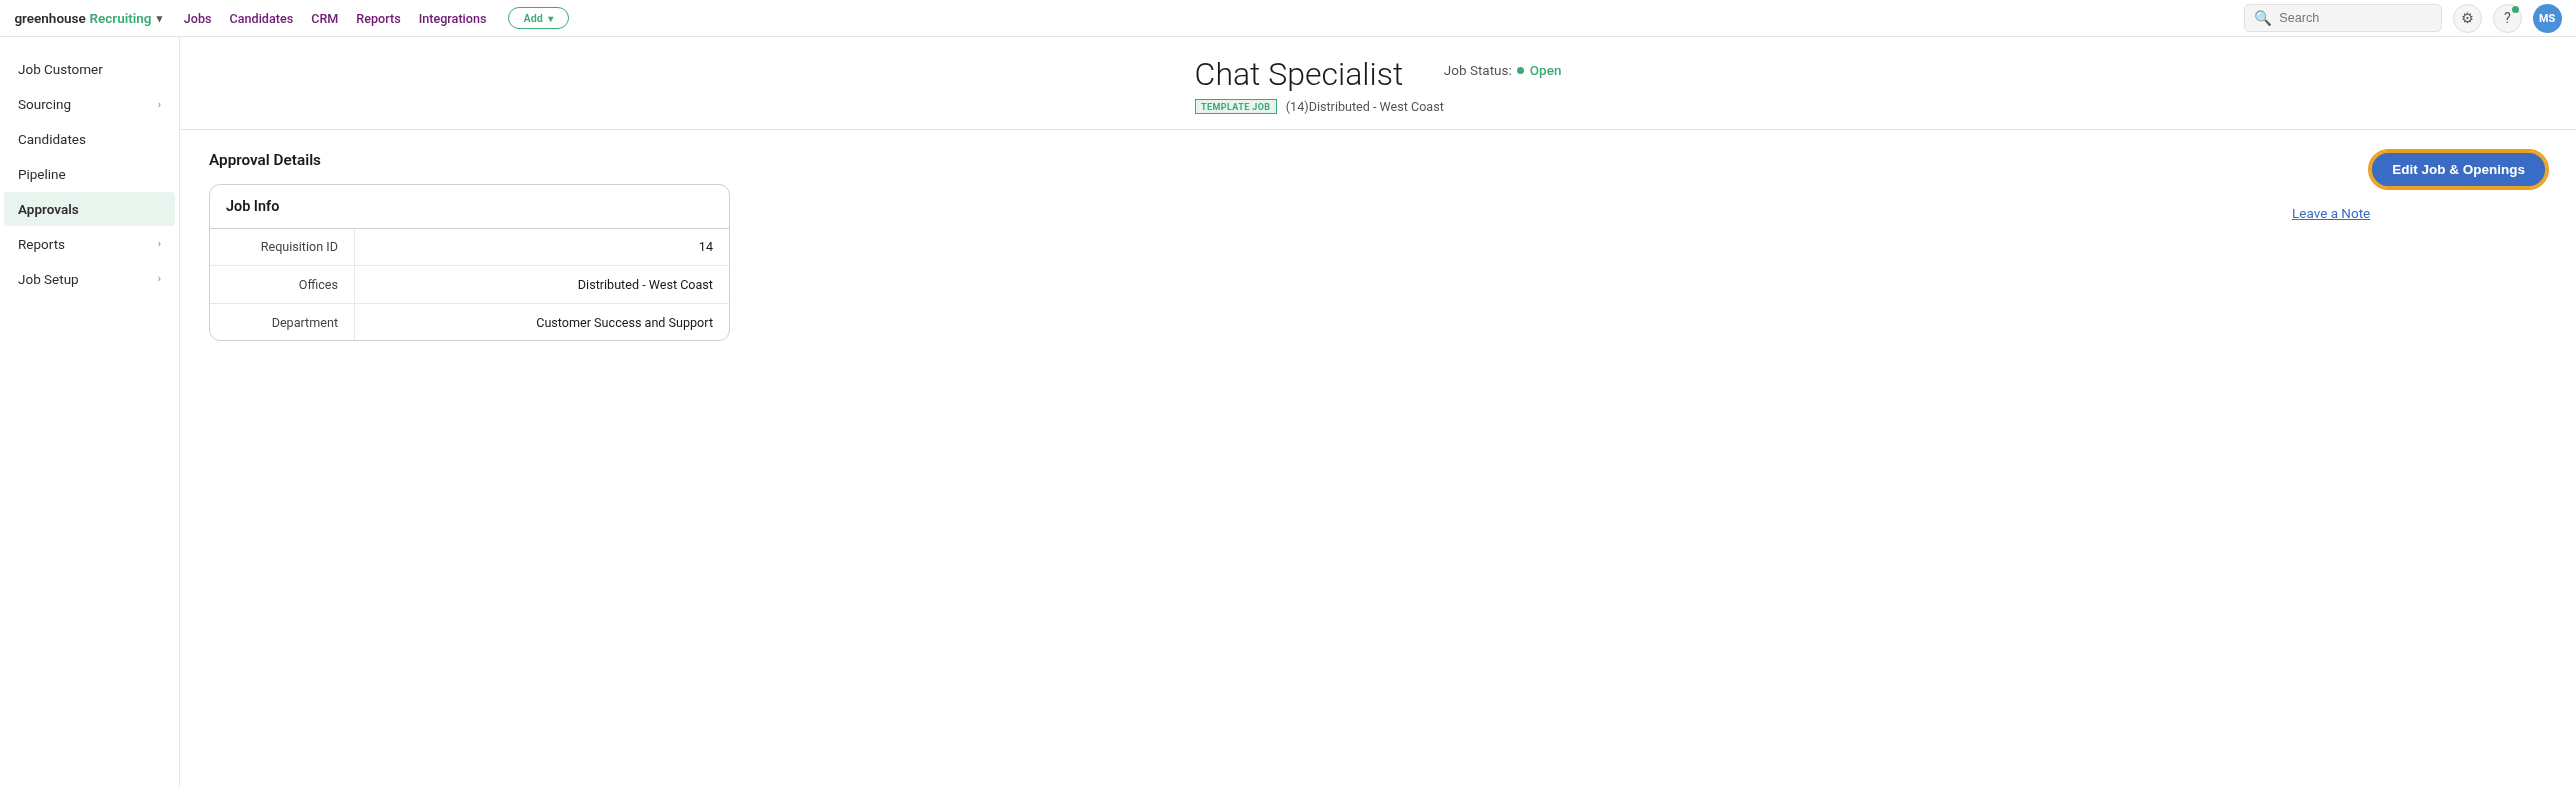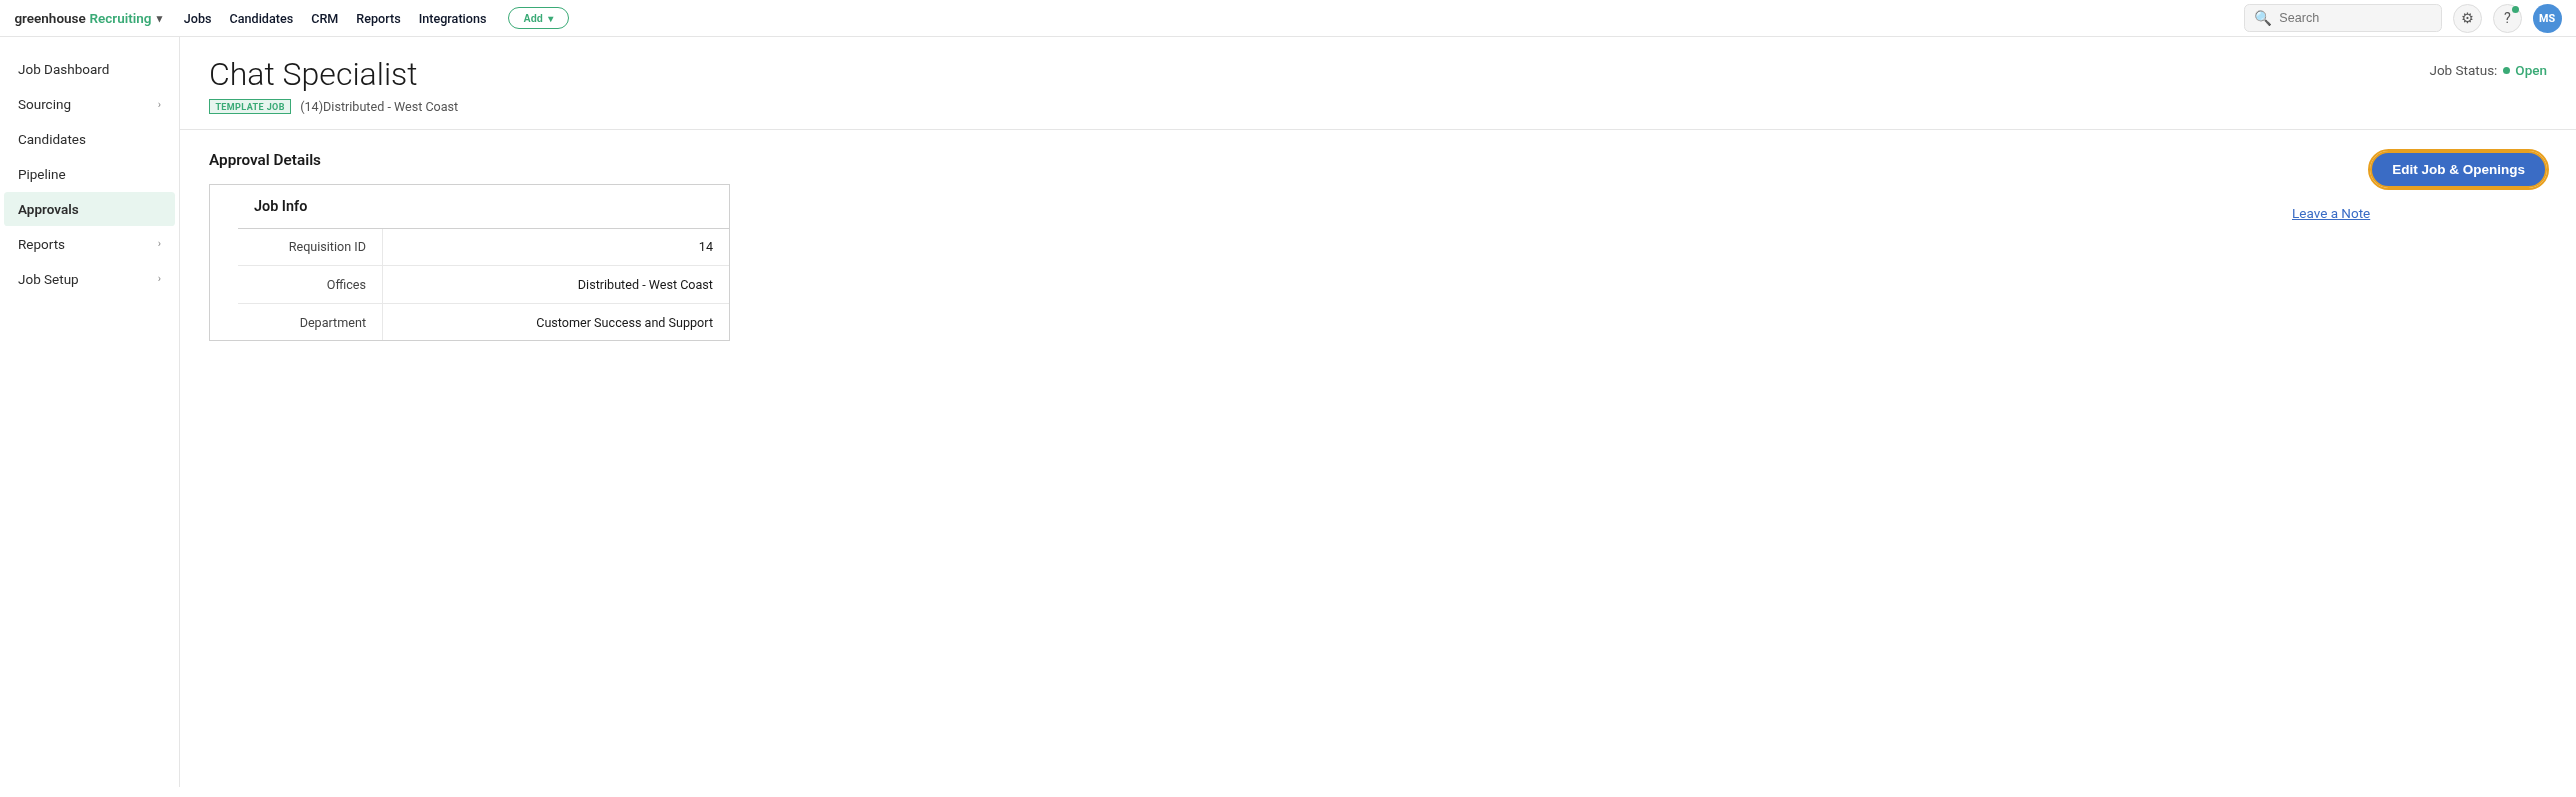--- a/index.html
+++ b/index.html
@@ -27,21 +27,21 @@
     .logo-recruiting { color: #3aaa76; }
     .logo-chevron { color: #555; font-size: 10.8px; margin-left: 1.8px; }
     .nav-links {
       display: flex;
       align-items: center;
       gap: 18px;
       list-style: none;
     }
     .nav-links a {
       text-decoration: none;
-      color: #0f172a;
+      color: #701a75;
       font-size: 12.6px;
       font-weight: 500;
       text-align: center;
     }
     .add-button {
       border: 1.8px solid #3aaa76;
       color: #3aaa76;
       background: transparent;
       border-radius: 18px;
       padding: 4.5px 14.4px;
@@ -144,21 +144,21 @@
       padding: 0;
       overflow-y: auto;
     }
 
     
     .job-header {
       padding: 18px 29px 14.4px;
       border-bottom: 0.9px solid #e5e5e5;
       display: flex;
       align-items: flex-start;
-      justify-content: space-between;
+      justify-content: center;
     }
     .job-title-area {}
     .job-title {
       font-size: 32px;
       font-weight: 300;
       color: #1a1a1a;
       line-height: 1.2;
     }
     .job-meta {
       display: flex;
@@ -213,24 +213,23 @@
       font-size: 13.5px;
       font-weight: 600;
       cursor: pointer;
       white-space: nowrap;
       outline: 2.7px solid #e8a020;
     }
 
     
     .job-info-card {
       border: 0.9px solid #d0d0d0;
-      border-radius: 0;
+      border-radius: 11px;
       width: 521px;
       overflow: hidden;
-      padding-left: 28px;
     }
     .job-info-header {
       padding: 12.6px 16px;
       font-size: 14.4px;
       font-weight: 600;
       border-bottom: 0.9px solid #d0d0d0;
     }
     .job-info-row {
       display: flex;
       border-bottom: 0.9px solid #e8e8e8;
@@ -302,21 +301,21 @@
     <div class="avatar-btn">
       <span>MS</span>
     </div>
   </div>
 </nav>
 
 <div class="page-layout">
 
   <aside class="sidebar">
     <div class="sidebar-item">
-      <span>Job Dashboard</span>
+      <span>Job Customer</span>
     </div>
     <div class="sidebar-item">
       <span>Sourcing</span>
       <span class="chevron">›</span>
     </div>
     <div class="sidebar-item">
       <span>Candidates</span>
     </div>
     <div class="sidebar-item">
       <span>Pipeline</span>

